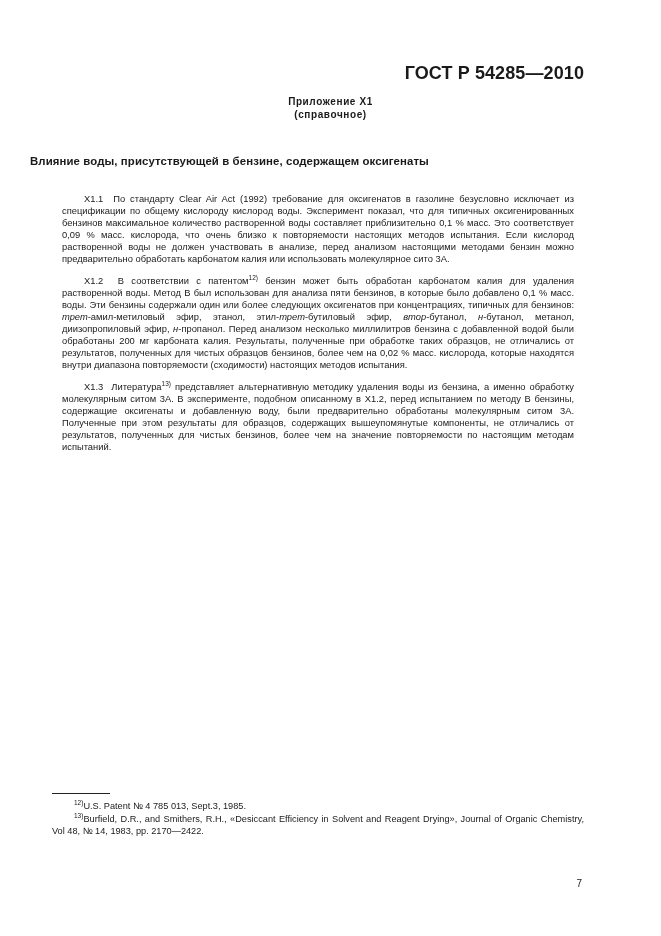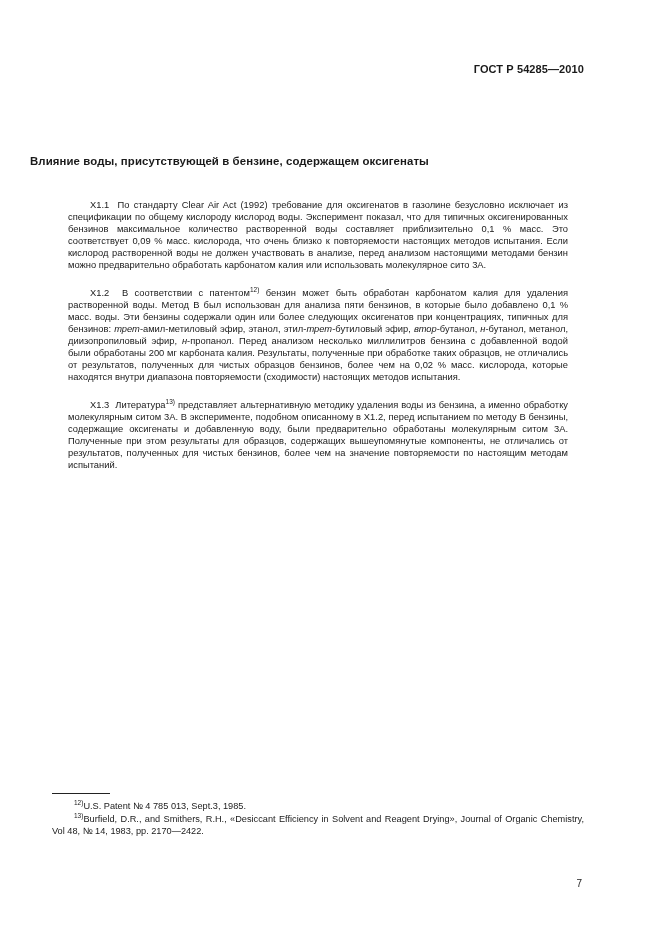--- a/index.html
+++ b/index.html
@@ -3,39 +3,39 @@
   <meta charset="utf-8">
   <style>
     html, body { margin: 0; padding: 0; background: #ffffff; }
     body {
       width: 661px; height: 936px; position: relative; overflow: hidden;
       font-family: "Liberation Sans", "DejaVu Sans", sans-serif;
       color: #1a1a1a;
     }
     .header-code {
       position: absolute; right: 77px; top: 63px;
-      font-weight: bold; font-size: 11px; letter-spacing: 0.1px;
+      font-weight: bold; font-size: 18px; letter-spacing: 0.1px;
     }
     .annex {
       position: absolute; left: 0; width: 661px; top: 95px;
       text-align: center; font-weight: bold; font-size: 10px; line-height: 13px;
       letter-spacing: 0.6px;
     }
     .annex div { padding-left: 0; }
     .title {
       position: absolute; left: 0; width: 661px; top: 155px;
       text-align: left; font-weight: bold; font-size: 11.4px;
       letter-spacing: 0.1px;
       margin-left: 30px;
     }
     .body-text {
       position: absolute; left: 52px; width: 532px; top: 183px;
       font-size: 9.35px; line-height: 12px; text-align: justify;
     }
-    .body-text p { margin: 16px; text-indent: 22px; }
+    .body-text p { margin: 10px; text-indent: 22px; }
     .body-text sup { font-size: 6.5px; line-height: 0; vertical-align: 4px; }
     .footnote-rule {
       position: absolute; left: 52px; top: 793px; width: 58px; height: 0;
       border-top: 1px solid #222;
     }
     .footnotes {
       position: absolute; left: 52px; width: 532px; top: 800px;
       font-size: 9.2px; line-height: 12.5px; text-align: justify;
     }
     .footnotes p { margin: 0; text-indent: 22px; }
@@ -43,20 +43,22 @@
     .page-number {
       position: absolute; right: 79px; top: 878px; font-size: 10px;
     }
   </style>
 </head>
 <body>
 
 <div class="header-code">ГОСТ Р 54285—2010</div>
 
 <div class="annex">
+  <div>Приложение X1</div>
+  <div>(справочное)</div>
 </div>
 
 <div class="title">Влияние воды, присутствующей в бензине, содержащем оксигенаты</div>
 
 <div class="body-text">
   <p><span>X1.1</span>&nbsp; <span>По стандарту Clear Air Act (1992) требование для оксигенатов в газолине безусловно исключает из спецификации по общему кислороду кислород воды. Эксперимент показал, что для типичных оксигенированных бензинов максимальное количество растворенной воды составляет приблизительно 0,1 % масс. Это соответствует 0,09 % масс. кислорода, что очень близко к повторяемости настоящих методов испытания. Если кислород растворенной воды не должен участвовать в анализе, перед анализом настоящими методами бензин можно предварительно обработать карбонатом калия или использовать молекулярное сито 3А.</span></p>
   <p><span>X1.2</span>&nbsp; <span>В соответствии с патентом</span><sup>12)</sup><span> бензин может быть обработан карбонатом калия для удаления растворенной воды. Метод В был использован для анализа пяти бензинов, в которые было добавлено 0,1 % масс. воды. Эти бензины содержали один или более следующих оксигенатов при концентрациях, типичных для бензинов: </span><i>трет</i><span>-амил-метиловый эфир, этанол, этил-</span><i>трет</i><span>-бутиловый эфир, </span><i>втор</i><span>-бутанол, </span><i>н</i><span>-бутанол, метанол, диизопропиловый эфир, </span><i>н</i><span>-пропанол. Перед анализом несколько миллилитров бензина с добавленной водой были обработаны 200 мг карбоната калия. Результаты, полученные при обработке таких образцов, не отличались от результатов, полученных для чистых образцов бензинов, более чем на 0,02 % масс. кислорода, которые находятся внутри диапазона повторяемости (сходимости) настоящих методов испытания.</span></p>
   <p><span>X1.3</span>&nbsp; <span>Литература</span><sup>13)</sup><span> представляет альтернативную методику удаления воды из бензина, а именно обработку молекулярным ситом 3А. В эксперименте, подобном описанному в X1.2, перед испытанием по методу В бензины, содержащие оксигенаты и добавленную воду, были предварительно обработаны молекулярным ситом 3А. Полученные при этом результаты для образцов, содержащих вышеупомянутые компоненты, не отличались от результатов, полученных для чистых бензинов, более чем на значение повторяемости по настоящим методам испытаний.</span></p>
 </div>
 

